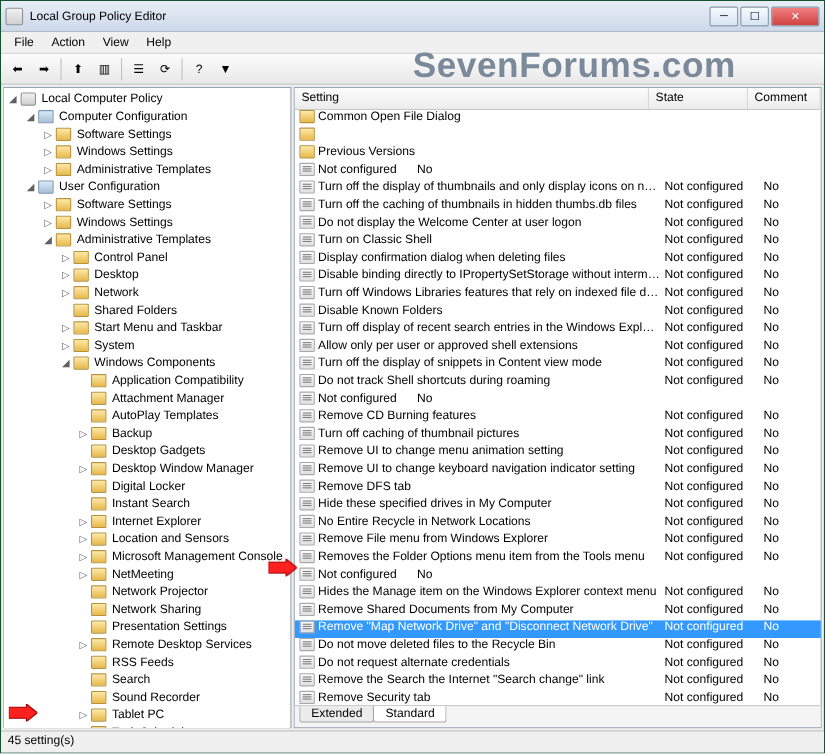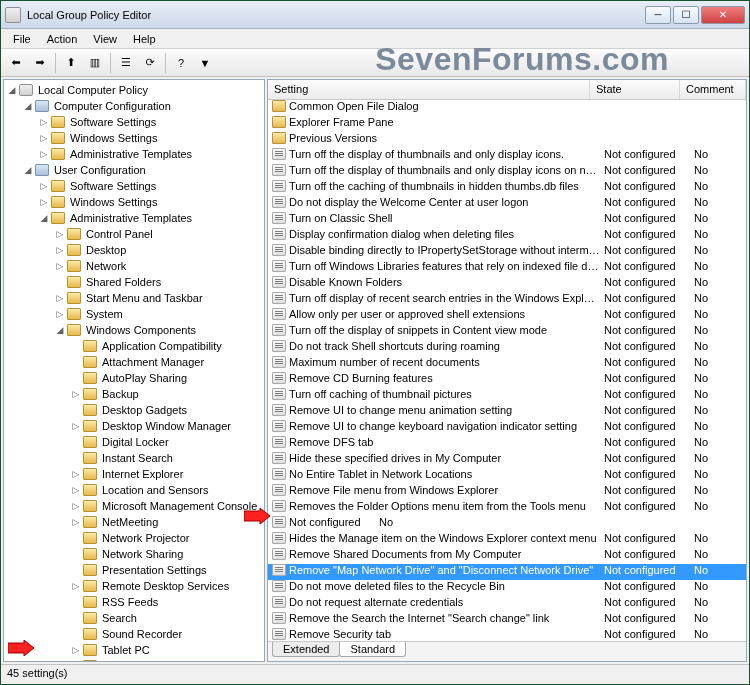--- a/index.html
+++ b/index.html
@@ -215,21 +215,21 @@
                             <div class="node">
                               <span class="exp"></span>
                               <span class="fld"></span>
                               <span class="lbl">Attachment Manager</span>
                             </div>
                           </li>
                           <li>
                             <div class="node">
                               <span class="exp"></span>
                               <span class="fld"></span>
-                              <span class="lbl">AutoPlay Sharing</span>
+                              <span class="lbl">AutoPlay Templates</span>
                             </div>
                           </li>
                           <li>
                             <div class="node">
                               <span class="exp">▷</span>
                               <span class="fld"></span>
                               <span class="lbl">Backup</span>
                             </div>
                           </li>
                           <li>
@@ -370,33 +370,31 @@
       </div>
       <div class="listbody" id="listbody">
           <div class="row">
             <span class="ric folder"></span>
             <span class="col-s">Common Open File Dialog</span>
             <span class="col-st"></span>
             <span class="col-c"></span>
           </div>
           <div class="row">
             <span class="ric folder"></span>
-            <span class="col-s">Explorer Frame Pane</span>
             <span class="col-st"></span>
             <span class="col-c"></span>
           </div>
           <div class="row">
             <span class="ric folder"></span>
             <span class="col-s">Previous Versions</span>
             <span class="col-st"></span>
             <span class="col-c"></span>
           </div>
           <div class="row">
             <span class="ric setting"></span>
-            <span class="col-s">Turn off the display of thumbnails and only display icons.</span>
             <span class="col-st">Not configured</span>
             <span class="col-c">No</span>
           </div>
           <div class="row">
             <span class="ric setting"></span>
             <span class="col-s">Turn off the display of thumbnails and only display icons on network folders</span>
             <span class="col-st">Not configured</span>
             <span class="col-c">No</span>
           </div>
           <div class="row">
@@ -460,21 +458,20 @@
             <span class="col-c">No</span>
           </div>
           <div class="row">
             <span class="ric setting"></span>
             <span class="col-s">Do not track Shell shortcuts during roaming</span>
             <span class="col-st">Not configured</span>
             <span class="col-c">No</span>
           </div>
           <div class="row">
             <span class="ric setting"></span>
-            <span class="col-s">Maximum number of recent documents</span>
             <span class="col-st">Not configured</span>
             <span class="col-c">No</span>
           </div>
           <div class="row">
             <span class="ric setting"></span>
             <span class="col-s">Remove CD Burning features</span>
             <span class="col-st">Not configured</span>
             <span class="col-c">No</span>
           </div>
           <div class="row">
@@ -502,21 +499,21 @@
             <span class="col-c">No</span>
           </div>
           <div class="row">
             <span class="ric setting"></span>
             <span class="col-s">Hide these specified drives in My Computer</span>
             <span class="col-st">Not configured</span>
             <span class="col-c">No</span>
           </div>
           <div class="row">
             <span class="ric setting"></span>
-            <span class="col-s">No Entire Tablet in Network Locations</span>
+            <span class="col-s">No Entire Recycle in Network Locations</span>
             <span class="col-st">Not configured</span>
             <span class="col-c">No</span>
           </div>
           <div class="row">
             <span class="ric setting"></span>
             <span class="col-s">Remove File menu from Windows Explorer</span>
             <span class="col-st">Not configured</span>
             <span class="col-c">No</span>
           </div>
           <div class="row">

